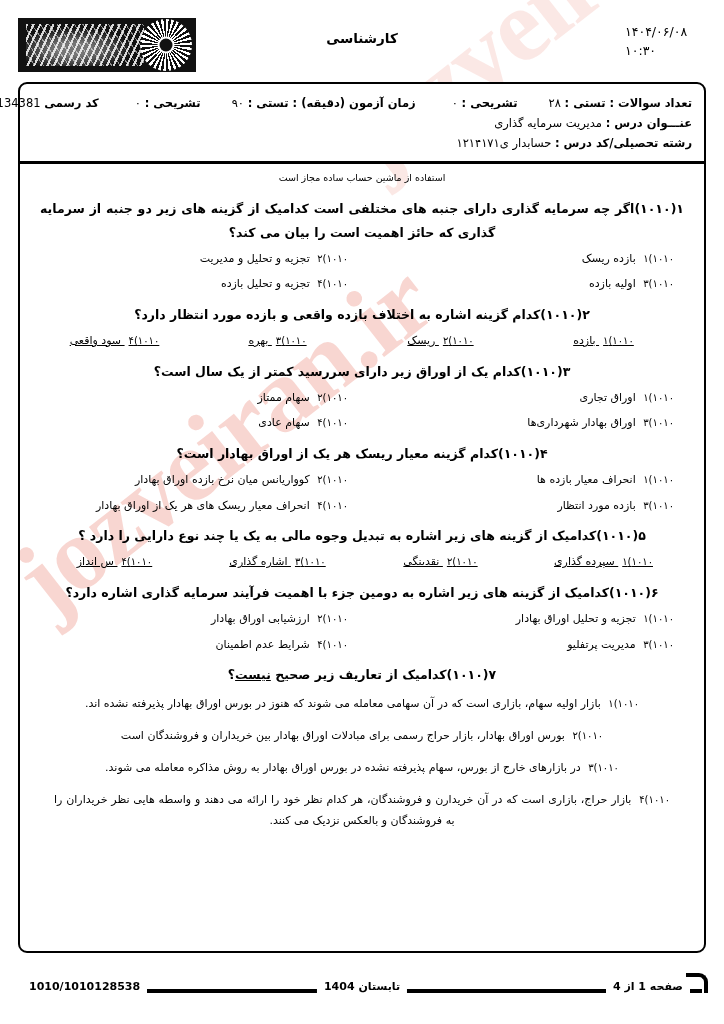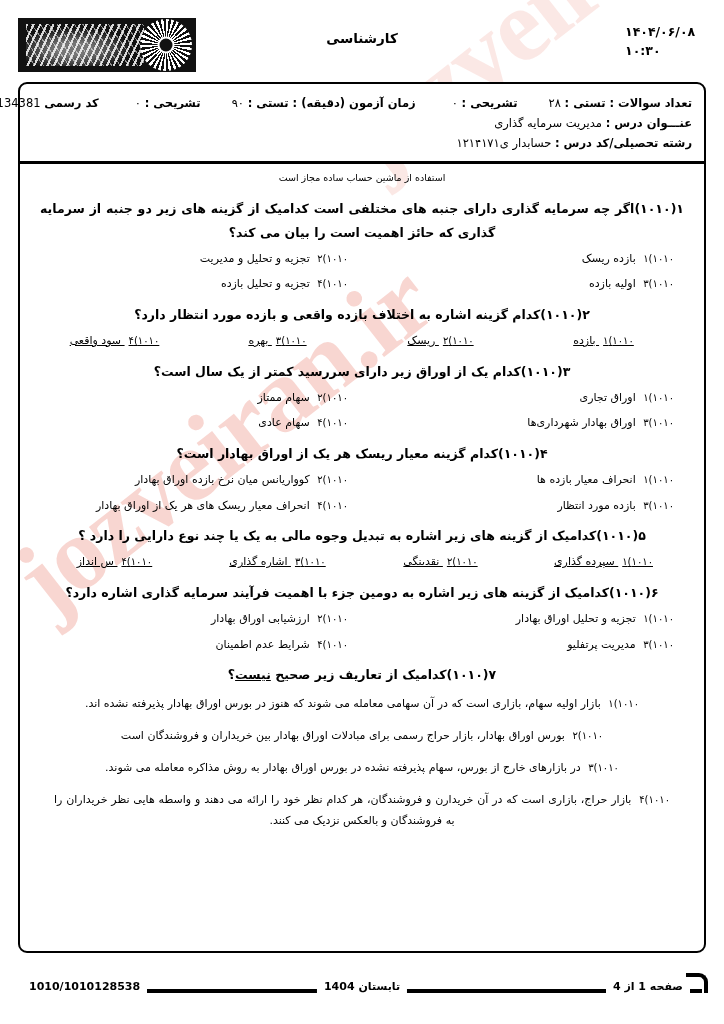--- a/index.html
+++ b/index.html
@@ -58,21 +58,21 @@
     padding: 0;
   }
   #datetime {
     position: absolute;
     right: auto;
     left: 625px;
     top: 22px;
     text-align: left;
     direction: ltr;
     font-size: 12.5px;
-    font-weight: bold;
+    font-weight: normal;
     line-height: 1.55;
     font-family: "DejaVu Sans", sans-serif;
   }
   #datetime div { white-space: nowrap; }
   #degree-title {
     position: absolute;
     left: 0; right: 0;
     top: 30px;
     text-align: center;
     font-size: 13.5px;

